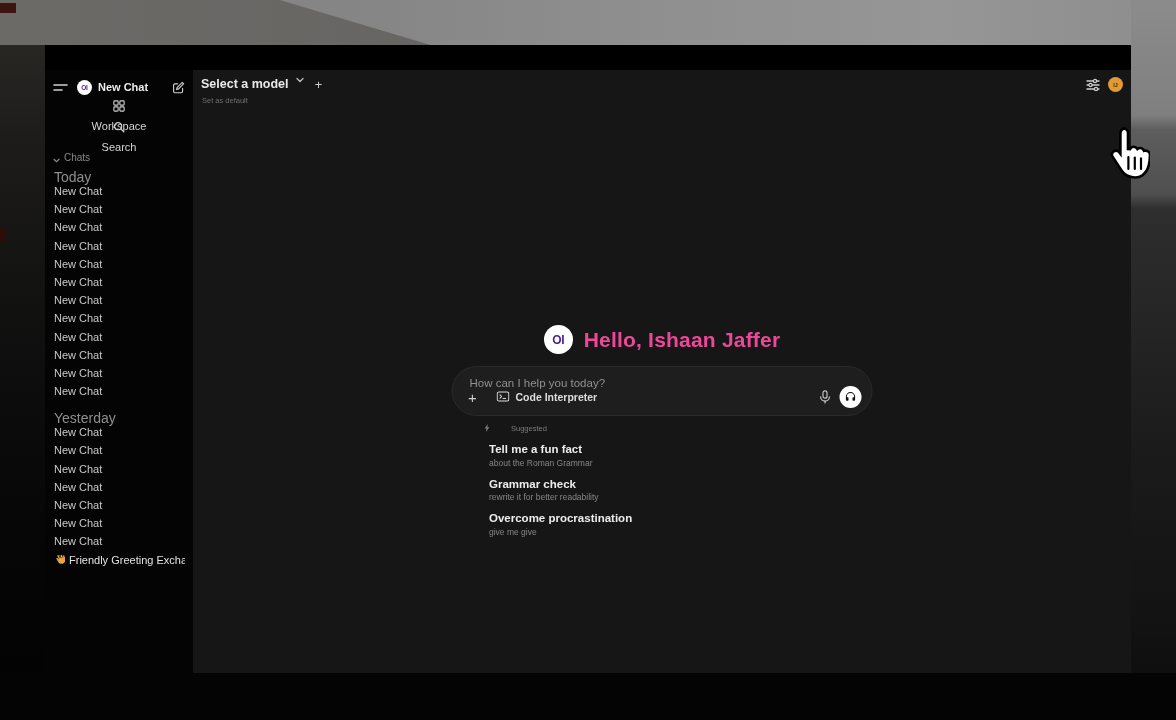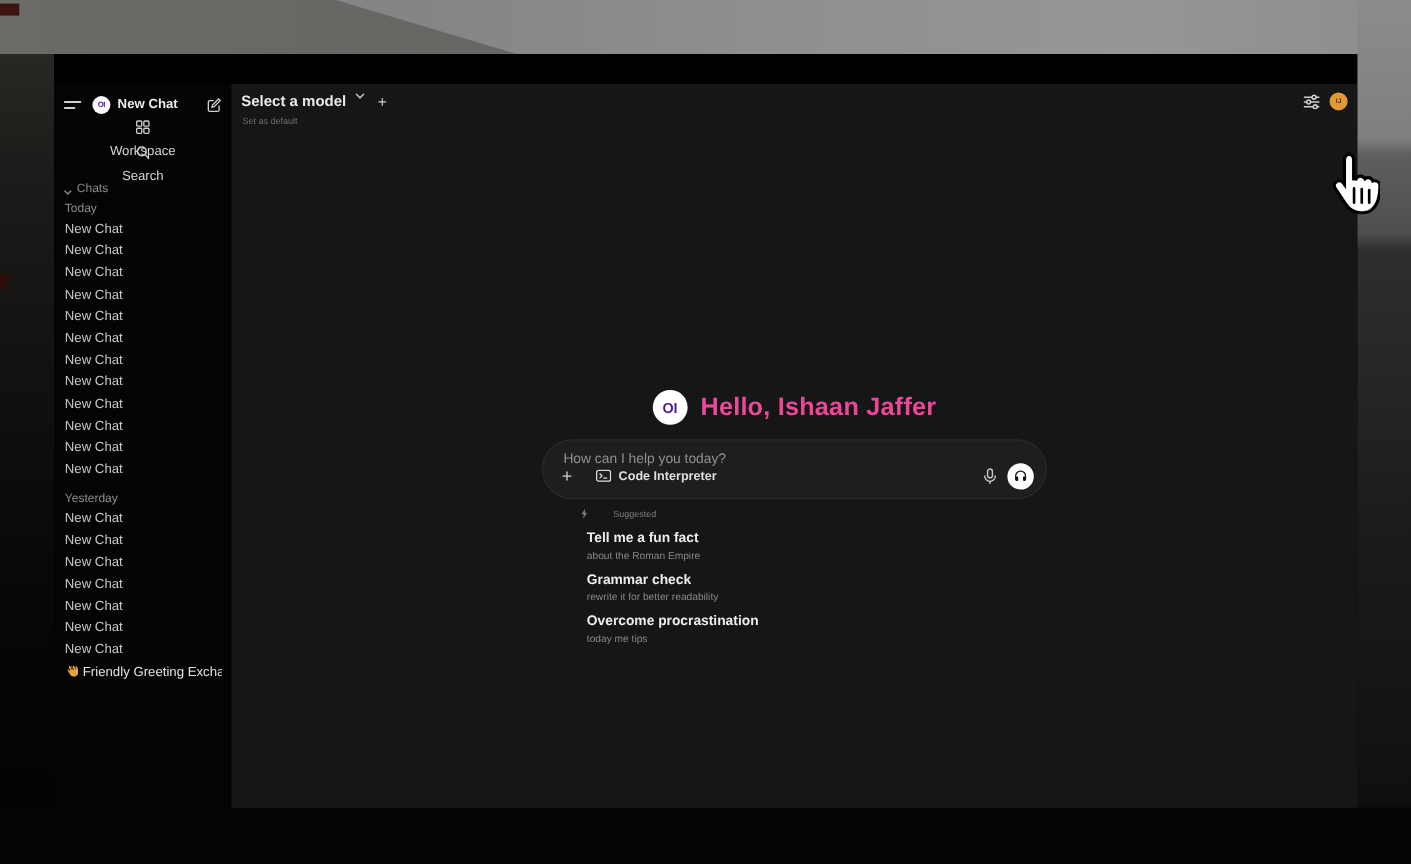--- a/index.html
+++ b/index.html
@@ -29,21 +29,21 @@
   .sidebar { width:148px; background:#040404; color:#c6c6c6; padding:8px 8px 0 8px; flex:none; }
   .sb-header { display:flex; align-items:center; height:18px; }
   .sb-brand { font-size:11px; font-weight:700; color:#ededed; margin-left:6px; flex:1; white-space:nowrap; }
   .logo-circle { width:15px; height:15px; border-radius:50%; background:#fff; color:#4c1d95;
     font-size:6.5px; font-weight:700; display:flex; align-items:center; justify-content:center;
     letter-spacing:-0.3px; margin-left:9px; flex:none; }
   .sb-nav-row { display:flex; align-items:center; height:17px; margin-top:4px; color:#d6d6d6;
     font-size:11px; gap:8px; cursor:pointer;flex-direction:column; }
   .sb-section { display:flex; align-items:flex-end; gap:4px; margin-top:12px; height:13px;
     font-size:10px; color:#8a8a8a; }
-  .sb-group-label { margin-top:6px; height:13px; font-size:10px; color:#8f8f8f; padding-left:1px; }
+  .sb-group-label { margin-top:6px; height:13px; font-size:14px; color:#8f8f8f; padding-left:1px; }
   .chat-item { height:18.2px; line-height:18.2px; font-size:11px; color:#c9c9c9;
     white-space:nowrap; overflow:hidden; cursor:pointer; padding-left:1px; }
   .chat-item.named { display:flex; align-items:center; gap:4px; color:#e3e3e3; }
   .icon { display:inline-flex; align-items:center; justify-content:center; flex:none; }
   svg { display:block; }
 
   
   .main { flex:1; position:relative; background:#161616; color:#ddd; }
   .model-row { position:absolute; left:8px; top:7px; display:flex; align-items:flex-start; gap:7px; }
   .model-label { font-size:12.5px; font-weight:700; color:#eaeaea; }
@@ -245,29 +245,29 @@
         <div class="suggested-head">
           <span class="icon">
             <svg width="6" height="8" viewBox="0 0 8 11" fill="#7d7d7d">
                 <path d="M4.8 0 0.8 6.2h2.4L2.6 11l4.6-6.6H4.6z"></path>
               </svg>
           </span>
           <span>Suggested</span>
         </div>
         <div class="sugg-item">
           <div class="sugg-title">Tell me a fun fact</div>
-          <div class="sugg-sub">about the Roman Empire</div>
+          <div class="sugg-sub">about the Roman Grammar</div>
         </div>
         <div class="sugg-item">
           <div class="sugg-title">Grammar check</div>
           <div class="sugg-sub">rewrite it for better readability</div>
         </div>
         <div class="sugg-item">
           <div class="sugg-title">Overcome procrastination</div>
-          <div class="sugg-sub">today me tips</div>
+          <div class="sugg-sub">give me give</div>
         </div>
       </div>
 
     </div>
   </div>
 </div>
 
 <div class="cursor">
   <svg width="44" height="56" viewBox="0 0 22 28">
     <path d="M8.6 1.2c1.4 0 2.4 1 2.4 2.4v7.9l1 .1c.3-.7 1-1.2 1.8-1.2.8 0 1.5.4 1.9 1.1.3-.3.8-.5 1.3-.5.9 0 1.7.6 2 1.4.2-.1.5-.1.7-.1 1.3 0 2.3 1 2.3 2.3 0 0-.1 3.1-.6 5-.5 2-1.4 3.8-3.2 5.1-1.6 1.1-4.4 1.2-6.3.6-1.7-.5-3.1-1.6-4.2-3.2l-4.4-6.7c-.6-.9-.4-2 .5-2.7.9-.6 2.1-.4 2.8.4l.6.8V3.6c0-1.4 1-2.4 2.4-2.4z" fill="#ffffff" stroke="#000000" stroke-width="1.3"></path>

